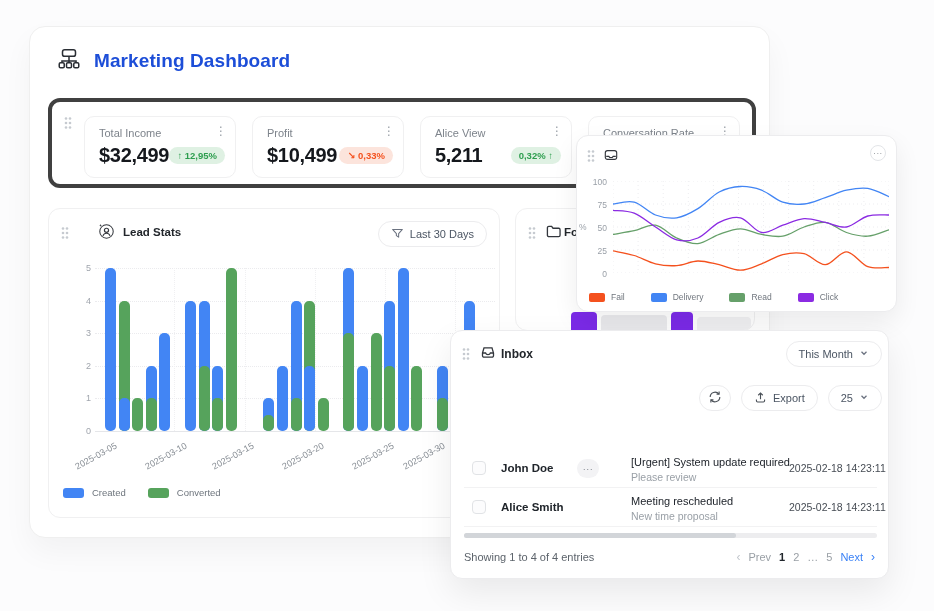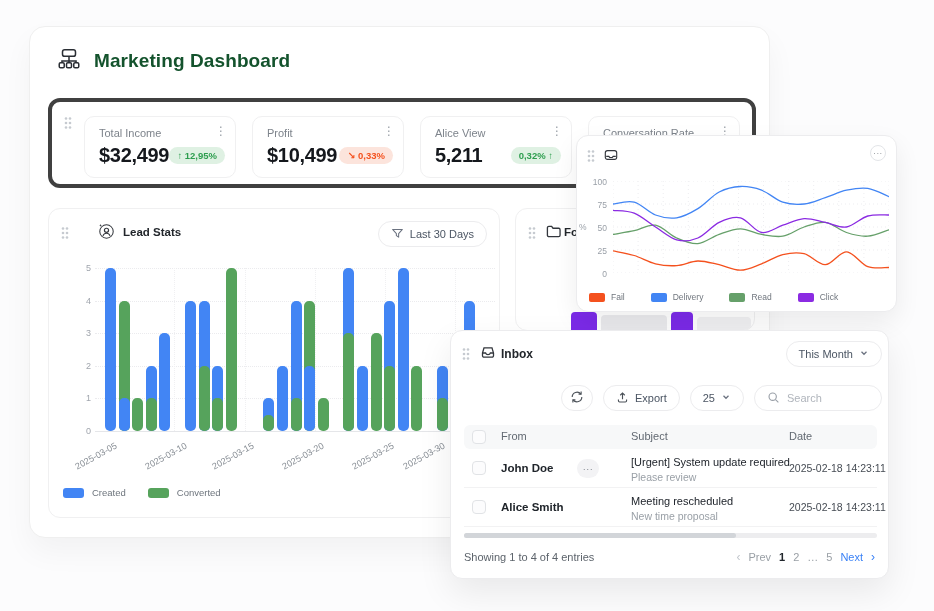--- a/index.html
+++ b/index.html
@@ -4,21 +4,21 @@
 <style>
   * { margin:0; padding:0; box-sizing:border-box; }
   html,body { width:934px; height:611px; }
   body { font-family:"Liberation Sans","DejaVu Sans",sans-serif; background:#fcfcfd; position:relative; overflow:hidden; }
   .abs { position:absolute; }
 
   
   .main-card { left:29px; top:26px; width:741px; height:512px; background:#fff;
     border:1px solid #efefef; border-radius:16px; box-shadow:0 14px 30px rgba(0,0,0,.045); z-index:1; }
   .dash-header { left:56px; top:46px; display:flex; align-items:center; gap:12px; z-index:2; }
-  .dash-title { font-size:19px; font-weight:600; color:#14532d; letter-spacing:.1px; }
+  .dash-title { font-size:19px; font-weight:600; color:#1d4ed8; letter-spacing:.1px; }
 
   
   .stats-row { left:48px; top:98px; width:708px; height:90px; border:4px solid #404040; border-radius:12px; z-index:2; background:#fff; }
   .drag-handle { display:inline-flex; cursor:grab; }
   .stats-row .drag-handle { position:absolute; left:12px; top:14px; }
   .stat-card { position:absolute; top:14px; width:152px; height:62px; border:1px solid #f0f0f1; border-radius:10px; background:#fff; }
   .stat-card .label { position:absolute; left:14px; top:10px; font-size:11px; color:#7d838b; }
   .stat-card .kebab { position:absolute; right:8px; top:8px; font-size:12px; color:#9ba1a8; line-height:12px; cursor:pointer; }
   .stat-card .value { position:absolute; left:14px; bottom:10px; font-size:20px; font-weight:700; color:#15181d; letter-spacing:-.3px; }
   .badge { position:absolute; right:10px; bottom:13px; font-size:9.5px; font-weight:600; padding:3px 8px; border-radius:9px; white-space:nowrap; }
@@ -415,37 +415,22 @@
       <span>Export</span>
     </button>
     <button class="pill-btn">
       <span>25</span>
       <span>
         <svg width="10" height="10" viewBox="0 0 12 12" fill="none" stroke="#6b7280" stroke-width="1.5">
             <path d="M3 4.5l3 3 3-3"></path>
           </svg>
       </span>
     </button>
-    <span class="pill-btn search-pill">
-      <span>
-        <svg width="13" height="13" viewBox="0 0 16 16" fill="none" stroke="#9aa0a8" stroke-width="1.4">
-            <circle cx="7" cy="7" r="4.5"></circle>
-            <path d="M10.5 10.5L14 14"></path>
-          </svg>
-      </span>
-      <input type="text" placeholder="Search" style="">
-    </span>
-  </div>
-
-  <div class="tbl-head">
-    <span class="checkbox cb"></span>
-    <span class="col-from">From</span>
-    <span class="col-subj">Subject</span>
-    <span class="col-date">Date</span>
-  </div>
+  </div>
+
 
   <div class="trow row1">
     <span class="checkbox"></span>
     <span class="from">John Doe</span>
     <span class="row-menu">···</span>
     <span class="subj1">[Urgent] System update required</span>
     <span class="subj2">Please review</span>
     <span class="date">2025-02-18 14:23:11</span>
   </div>
   <div class="trow row2">

